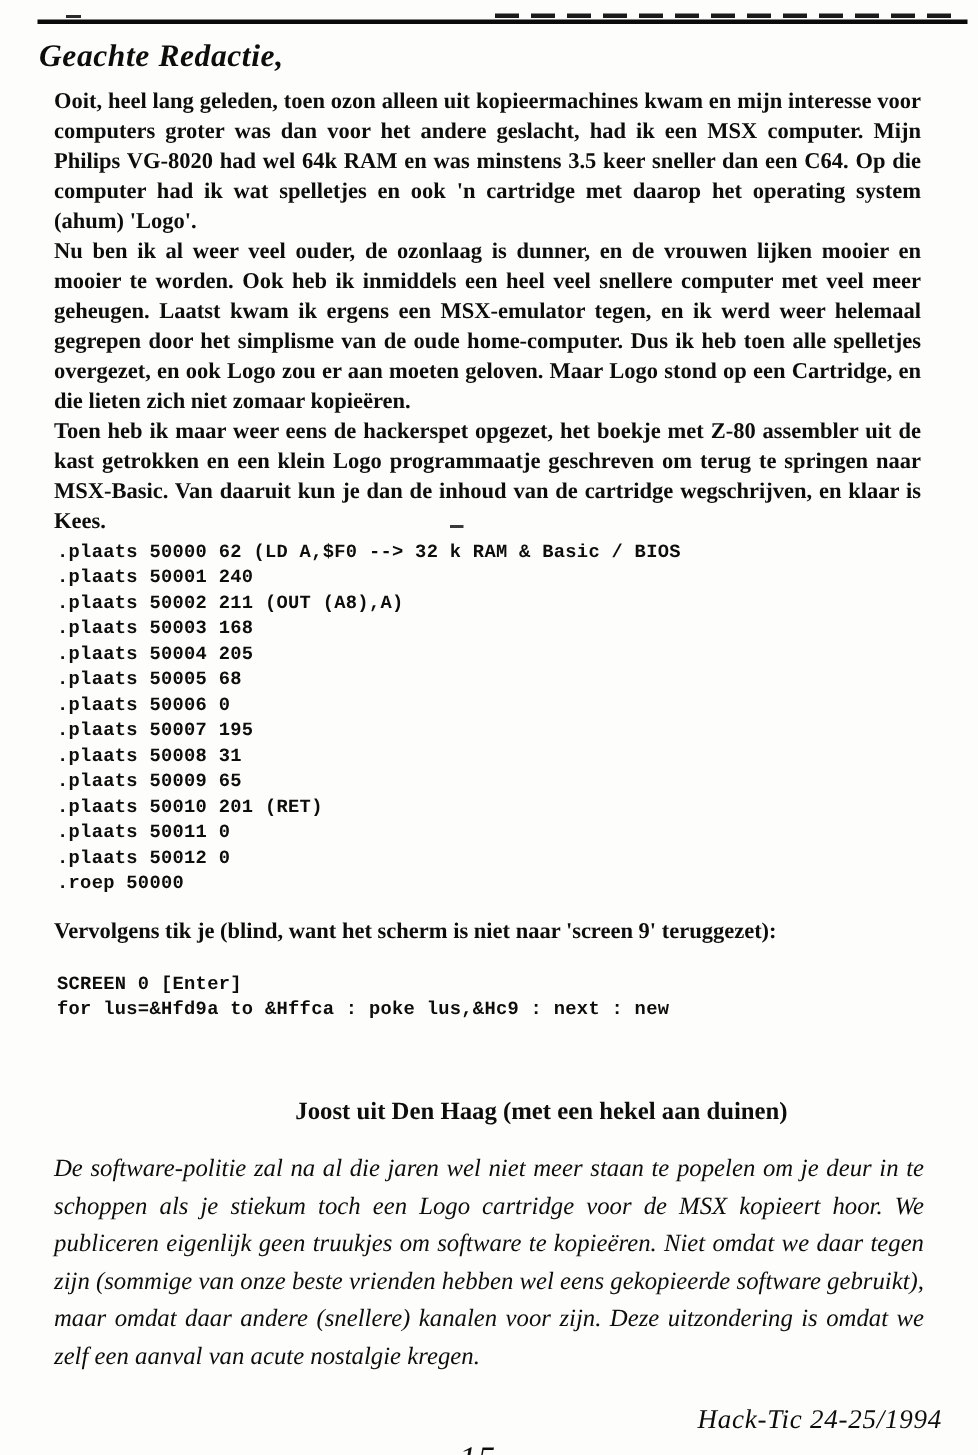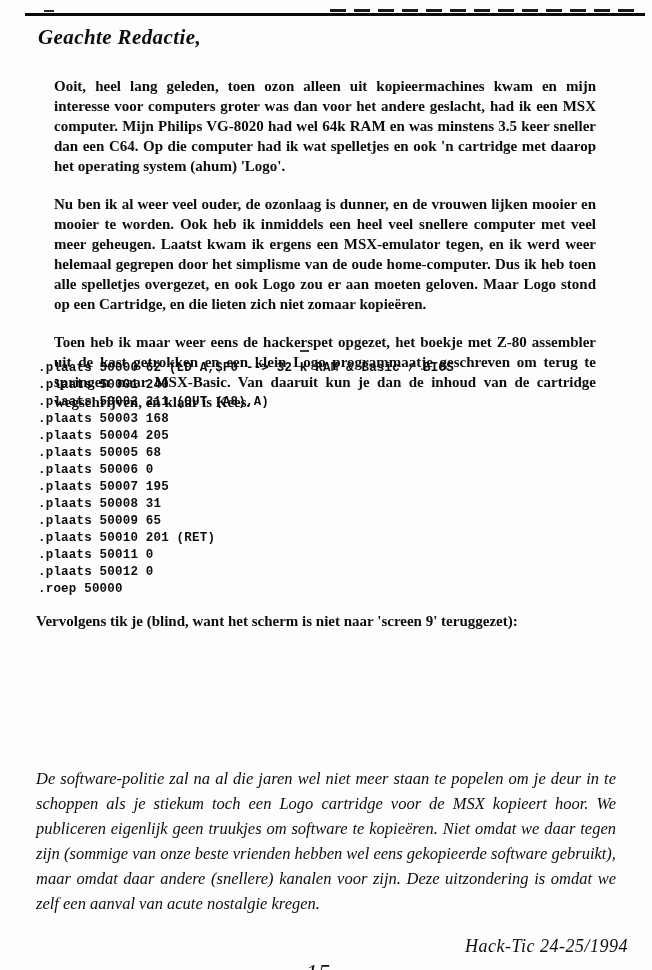--- a/index.html
+++ b/index.html
@@ -11,28 +11,28 @@
   
   .top-rule { position:absolute; left:25px; top:13px; width:620px; height:3px; background:#0a0a0a; }
   .top-rule-dashes {
     position:absolute; left:330px; top:9px; width:312px; height:3px;
     background:repeating-linear-gradient(90deg,#1a1a1a 0 16px, transparent 16px 24px);
   }
   .top-rule-nick { position:absolute; left:44px; top:10px; width:10px; height:2px; background:#2a2a2a; }
   .artifact-dash { position:absolute; left:300px; top:350px; width:9px; height:2px; background:#3a3a3a; }
 
   .title {
-    position:absolute; left:38px; top:25px;
+    position:absolute; left:26px; top:25px;
     font-style:italic; font-weight:700; font-size:21px; letter-spacing:0.4px;
   }
   .body-text {
     position:absolute; left:36px; top:58px; width:578px;
     font-weight:700; font-size:15px; line-height:20px; text-align:justify;
   }
-  .body-text p { margin:18px; }
+  .body-text p { margin:0; }
   .code {
     position:absolute; left:38px;
     font-family:Liberation Mono, monospace; font-weight:700;
     font-size:12.5px; line-height:17px; white-space:pre; letter-spacing:0.2px;
   }
   .code-1 { top:360px; }
   .code-2 { top:648px; }
   .between-note {
     position:absolute; left:36px; top:611px; width:578px;
     font-weight:700; font-size:15px; line-height:20px;
@@ -87,22 +87,25 @@
 .plaats 50007 195
 .plaats 50008 31
 .plaats 50009 65
 .plaats 50010 201 (RET)
 .plaats 50011 0
 .plaats 50012 0
 .roep 50000</div>
 
   <div class="between-note">Vervolgens tik je (blind, want het scherm is niet naar 'screen 9' teruggezet):</div>
 
+  <div class="code code-2">SCREEN 0 [Enter]
+for lus=&amp;Hfd9a to &amp;Hffca : poke lus,&amp;Hc9 : next : new</div>
 
 
+  <div class="signature">Joost uit Den Haag (met een hekel aan duinen)</div>
 
   <div class="editorial">De software-politie zal na al die jaren wel niet meer staan te popelen om je deur in te schoppen als je stiekum toch een Logo cartridge voor de MSX kopieert hoor. We publiceren eigenlijk geen truukjes om software te kopieëren. Niet omdat we daar tegen zijn (sommige van onze beste vrienden hebben wel eens gekopieerde software gebruikt), maar omdat daar andere (snellere) kanalen voor zijn. Deze uitzondering is omdat we zelf een aanval van acute nostalgie kregen.</div>
 
   <div class="footer-page-number">15</div>
 
   <div class="footer-magazine">Hack-Tic 24-25/1994</div>
 
 </div>
 
 </body></html>

